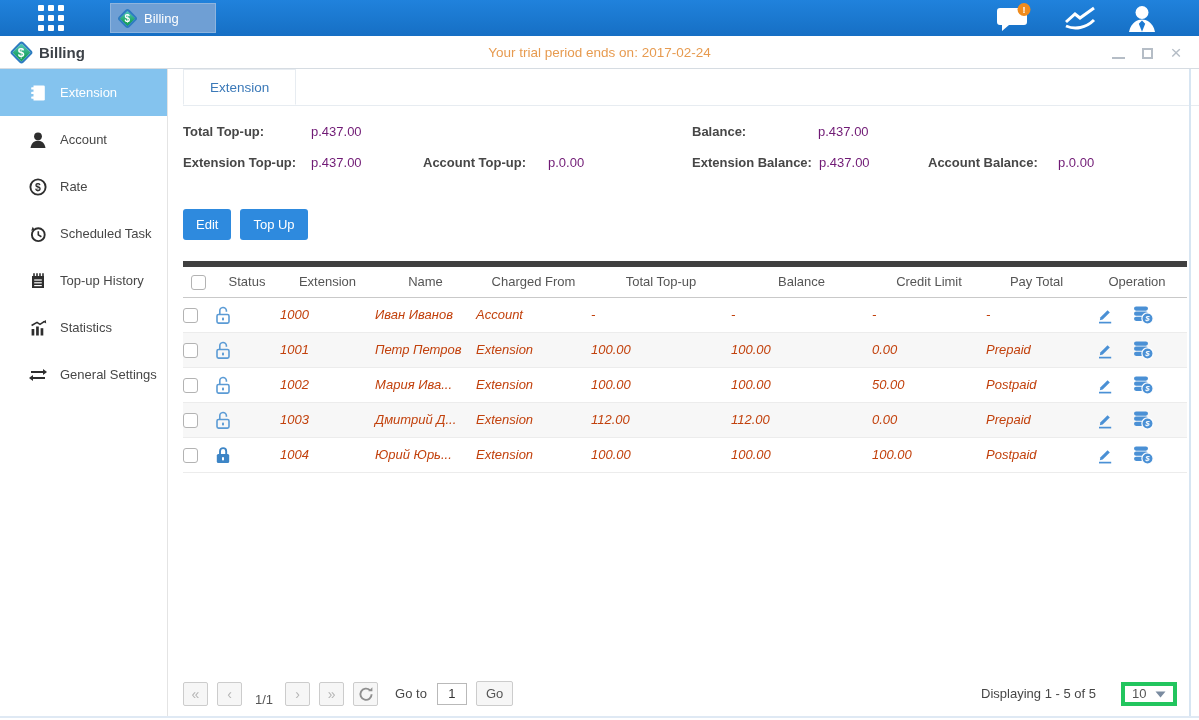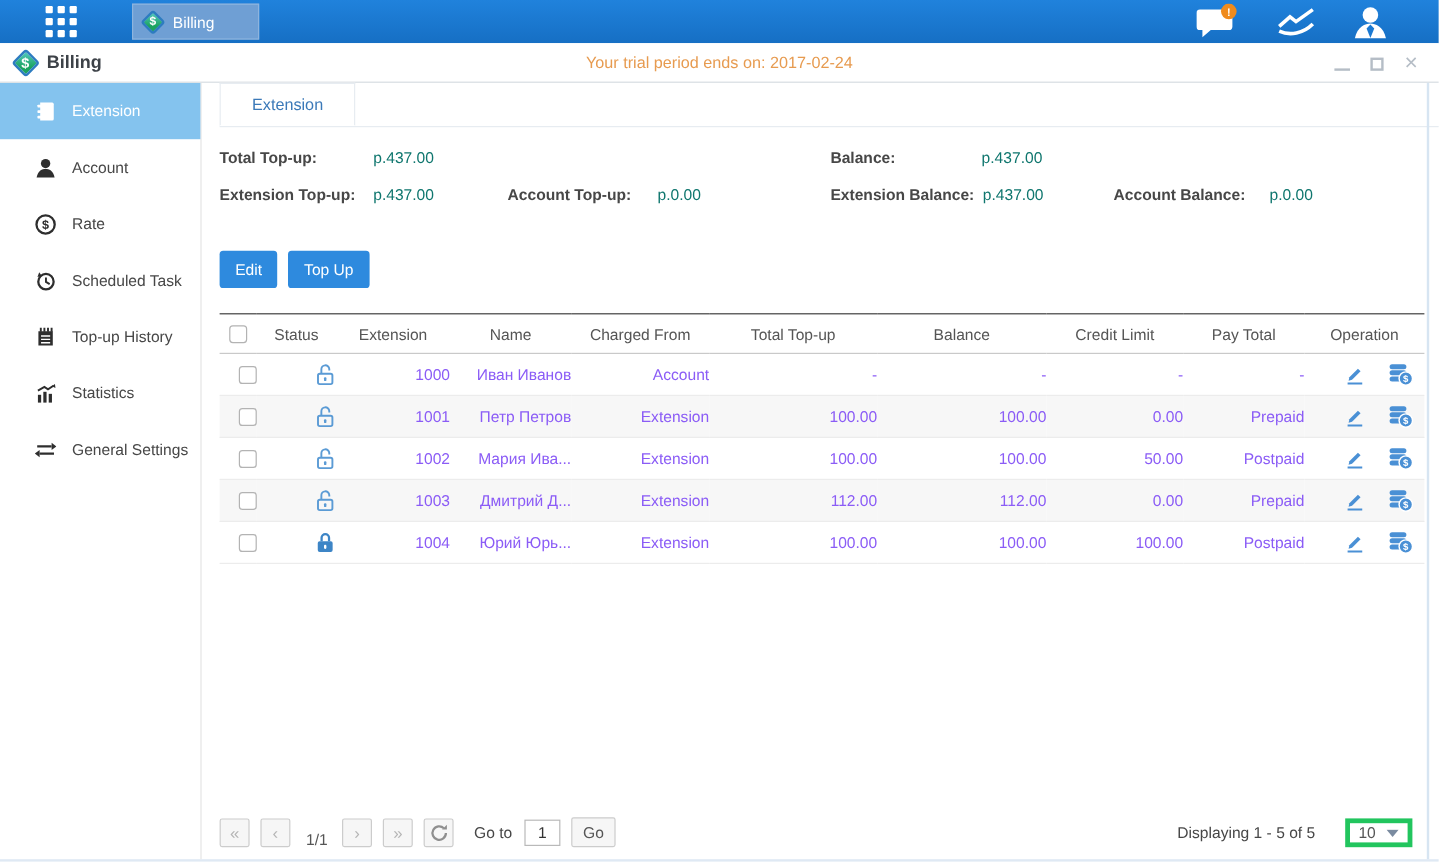--- a/index.html
+++ b/index.html
@@ -41,28 +41,28 @@
 
   .content { flex:1; position:relative; padding-left:15px; }
   .content::after { content:''; position:absolute; top:0; bottom:0; right:8px; width:2px; background:#d7e5f2; }
 
   .tabbar { border-bottom:1px solid #e7ecf1; height:37px; }
   .tab { display:inline-block; padding:10px 26px 9px; border:1px solid #e7ecf1; border-bottom:1px solid #fff; margin-bottom:-1px; color:#3b79b8; font-size:13.5px; background:#fff; cursor:pointer; }
 
   .summary { position:relative; margin-top:14px; height:64px; }
   .summary span { position:absolute; white-space:nowrap; }
   .lbl { font-weight:bold; color:#474747; }
-  .val { color:#0f766e; }
+  .val { color:#701a75; }
 
   .btn-row { margin-top:25px; display:flex; gap:9px; }
   .btn { background:#2e8ade; color:#fff; border:none; padding:8px 13px; font-size:13px; border-radius:3px; cursor:pointer; font-family:inherit; }
 
   table.ext-table { margin-top:21px; border-collapse:collapse; table-layout:fixed; width:1004px; }
-  .ext-table th { font-weight:normal; color:#555; height:33px; border-top:1px solid #404040; border-bottom:1px solid #c9c9c9; font-size:13px; text-align:center; }
-  .ext-table td { height:35px; text-align:right; color:#8b5cf6; font-size:13px; border-bottom:1px solid #ececec; }
+  .ext-table th { font-weight:normal; color:#555; height:33px; border-top:6px solid #404040; border-bottom:1px solid #c9c9c9; font-size:13px; text-align:center; }
+  .ext-table td { height:35px; text-align:left; color:#c2410c; font-size:13px; border-bottom:1px solid #ececec;font-style:italic; }
   .ext-table tr.alt td { background:#f7f7f7; }
   .cb { display:inline-block; width:15px; height:15px; border:1px solid #b3b3b3; border-radius:3px; background:#fff; vertical-align:middle; cursor:pointer; }
   .lockwrap svg, .opicon svg { display:inline-block; vertical-align:middle; }
   .opicon { display:inline-block; margin:0 9px; cursor:pointer; }
 
   .pager { position:absolute; bottom:9px; left:15px; right:22px; display:flex; align-items:center; }
   .pg-btn { width:25px; height:24px; border:1px solid #ccc; background:#f6f6f6; color:#b5b5b5; display:inline-flex; align-items:center; justify-content:center; border-radius:2px; margin-right:9px; font-size:14px; cursor:pointer; }
   .page-ind { color:#555; margin:12px 12px 0 4px; }
   .goto-label { margin:0 10px 0 8px; color:#474747; }
   .goto-input { width:30px; height:22px; border:1px solid #b9b9b9; text-align:center; font-size:13px; font-family:inherit; color:#333; }

